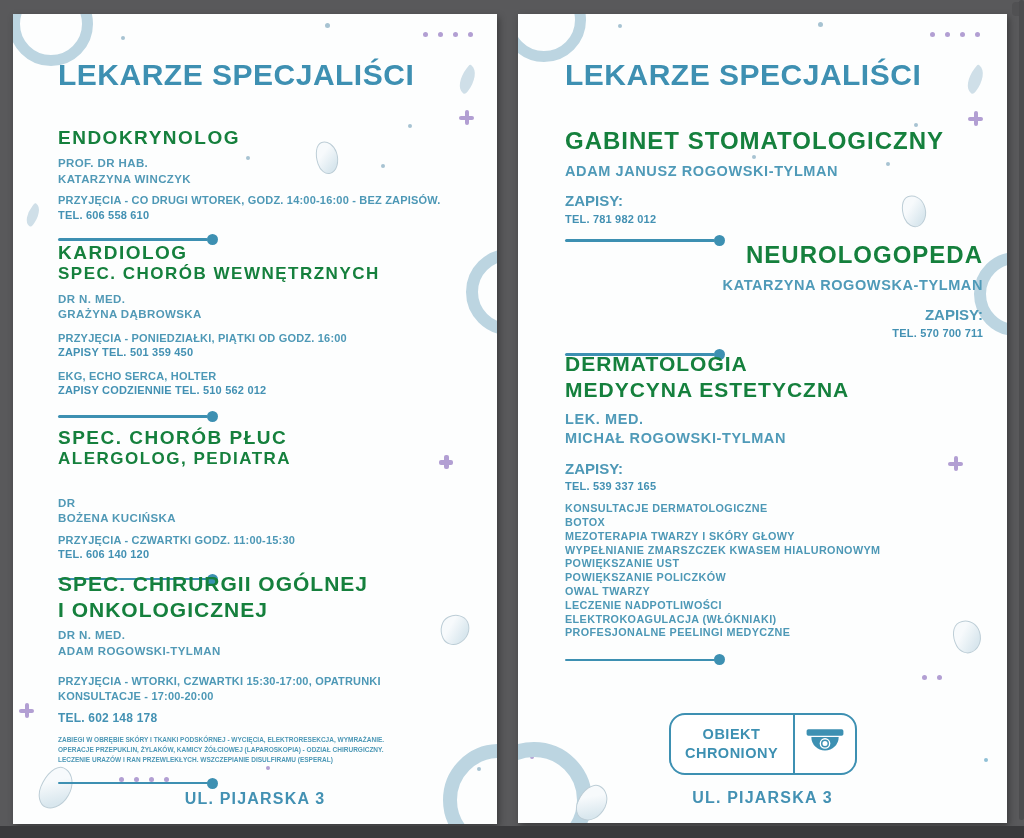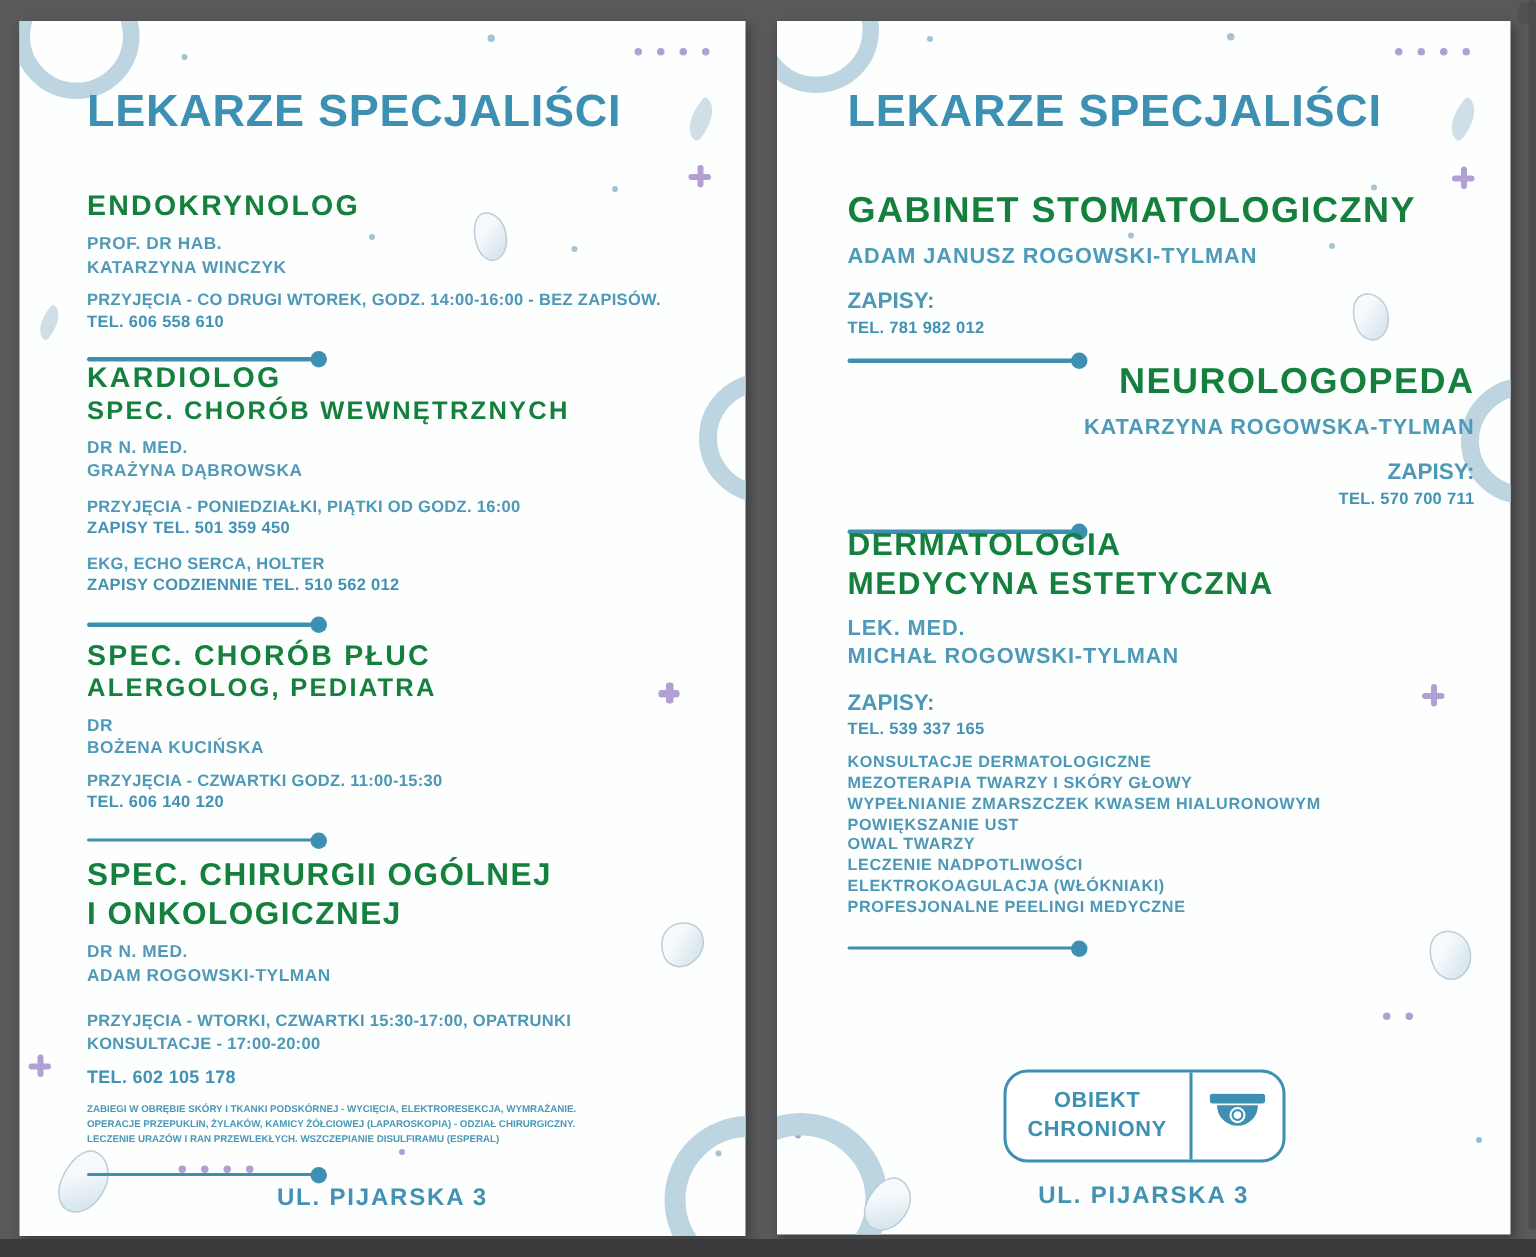--- a/index.html
+++ b/index.html
@@ -150,21 +150,21 @@
         <span class="line"></span>
         <span class="knob"></span>
       </div>
   </div>
 
   <div class="sec" style="top:412px;">
     <div class="sec-h">
       <div>SPEC. CHORÓB PŁUC</div>
       <div class="sub">ALERGOLOG, PEDIATRA</div>
     </div>
-    <div class="name" style="margin-top:7px;">
+    <div class="name" style="margin-top:26px;">
       <div>DR</div>
       <div>BOŻENA KUCIŃSKA</div>
     </div>
     <div class="det">
       <div>PRZYJĘCIA - CZWARTKI GODZ. 11:00-15:30</div>
       <div class="tel">TEL. 606 140 120</div>
     </div>
     <div class="divider">
         <span class="line"></span>
         <span class="knob"></span>
@@ -177,21 +177,21 @@
       <div>I ONKOLOGICZNEJ</div>
     </div>
     <div class="name" style="margin-top:6px;">
       <div>DR N. MED.</div>
       <div>ADAM ROGOWSKI-TYLMAN</div>
     </div>
     <div class="det" style="margin-top:15px;">
       <div>PRZYJĘCIA - WTORKI, CZWARTKI 15:30-17:00, OPATRUNKI</div>
       <div>KONSULTACJE - 17:00-20:00</div>
     </div>
-    <div class="det tel" style="margin-top:8px;font-size:12px;">TEL. 602 105 178</div>
+    <div class="det tel" style="margin-top:8px;font-size:12px;">TEL. 602 148 178</div>
     <div class="fine">
         <div>ZABIEGI W OBRĘBIE SKÓRY I TKANKI PODSKÓRNEJ - WYCIĘCIA, ELEKTRORESEKCJA, WYMRAŻANIE.</div>
         <div>OPERACJE PRZEPUKLIN, ŻYLAKÓW, KAMICY ŻÓŁCIOWEJ (LAPAROSKOPIA) - ODZIAŁ CHIRURGICZNY.</div>
         <div>LECZENIE URAZÓW I RAN PRZEWLEKŁYCH. WSZCZEPIANIE DISULFIRAMU (ESPERAL)</div>
       </div>
     <div class="divider" style="margin-top:13px;">
         <span class="line"></span>
         <span class="knob"></span>
       </div>
   </div>
@@ -256,23 +256,25 @@
       <div>MEDYCYNA ESTETYCZNA</div>
     </div>
     <div class="bigname" style="margin-top:6px;">
       <div>LEK. MED.</div>
       <div>MICHAŁ ROGOWSKI-TYLMAN</div>
     </div>
     <div class="zap">ZAPISY:</div>
     <div class="det tel" style="margin-top:0;">TEL. 539 337 165</div>
     <div class="services">
         <div>KONSULTACJE DERMATOLOGICZNE</div>
+        <div>BOTOX</div>
         <div>MEZOTERAPIA TWARZY I SKÓRY GŁOWY</div>
         <div>WYPEŁNIANIE ZMARSZCZEK KWASEM HIALURONOWYM</div>
         <div>POWIĘKSZANIE UST</div>
+        <div>POWIĘKSZANIE POLICZKÓW</div>
         <div>OWAL TWARZY</div>
         <div>LECZENIE NADPOTLIWOŚCI</div>
         <div>ELEKTROKOAGULACJA (WŁÓKNIAKI)</div>
         <div>PROFESJONALNE PEELINGI MEDYCZNE</div>
       </div>
     <div class="divider" style="margin-top:14px;">
         <span class="line"></span>
         <span class="knob"></span>
       </div>
   </div>

